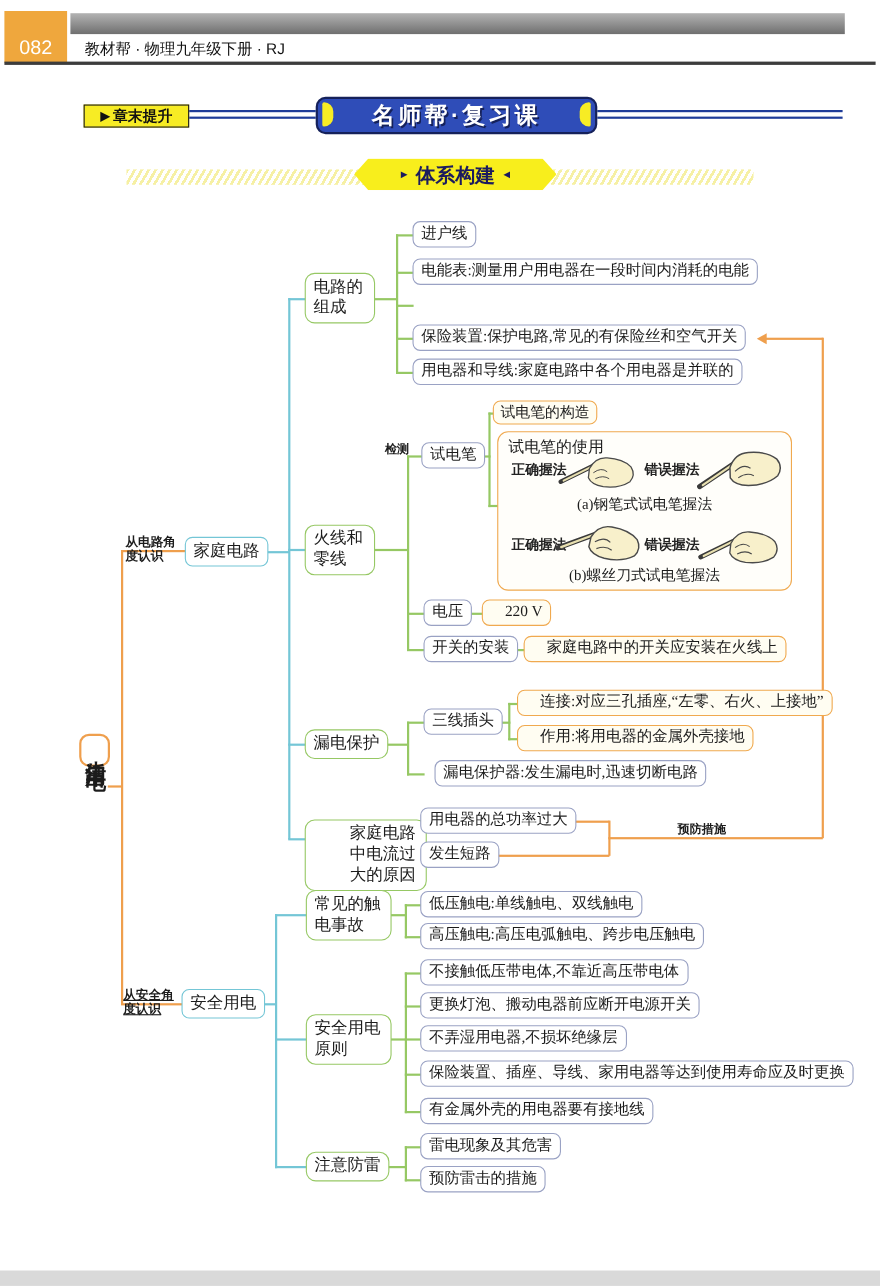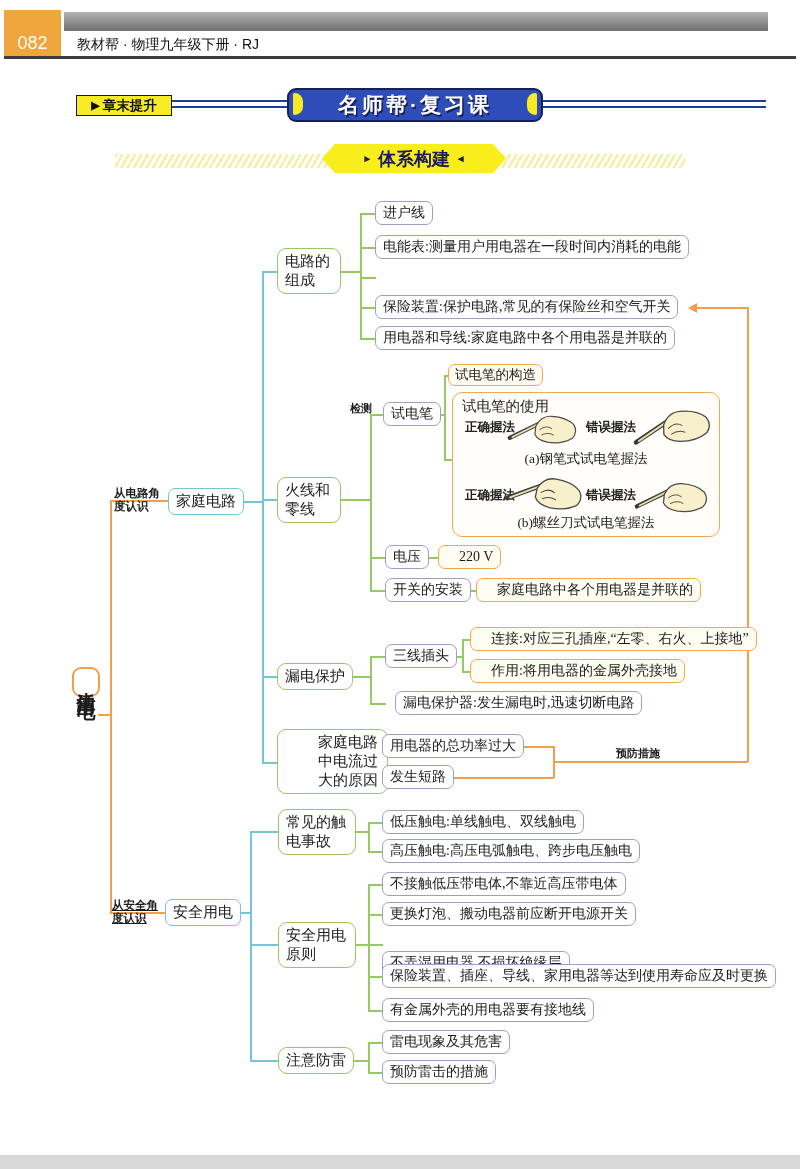--- a/index.html
+++ b/index.html
@@ -172,21 +172,21 @@
 
   <div class="tag" style="left:114px;top:487px;width:50px;">从电路角度认识</div>
   <div class="tag" style="left:112px;top:899px;width:50px;text-decoration:underline;">从安全角度认识</div>
 
   <div class="box l1" style="left:168px;top:488px;">家庭电路</div>
   <div class="box l1" style="left:165px;top:899px;">安全用电</div>
 
   <div class="box l2" style="left:277px;top:248px;width:48px;">电路的组成</div>
   <div class="box l2" style="left:277px;top:477px;width:48px;">火线和零线</div>
   <div class="box l2" style="left:277px;top:663px;white-space:nowrap;">漏电保护</div>
-  <div class="box l2" style="left:277px;top:729px;width:62px;padding-left:40px;">家庭电路中电流过大的原因</div>
+  <div class="box l2" style="left:277px;top:745px;width:62px;padding-left:40px;">家庭电路中电流过大的原因</div>
   <div class="box l2" style="left:278px;top:809px;width:62px;">常见的触电事故</div>
   <div class="box l2" style="left:278px;top:922px;width:62px;">安全用电原则</div>
   <div class="box l2" style="left:278px;top:1047px;white-space:nowrap;">注意防雷</div>
 
   <div class="box leaf" style="left:375px;top:201px;">进户线</div>
   <div class="box leaf" style="left:375px;top:235px;">电能表:测量用户用电器在一段时间内消耗的电能</div>
   <div class="box leaf" style="left:375px;top:295px;">保险装置:保护电路,常见的有保险丝和空气开关</div>
   <div class="box leaf" style="left:375px;top:326px;">用电器和导线:家庭电路中各个用电器是并联的</div>
 
   <div class="smalltag" style="left:350px;top:401px;">检测</div>
@@ -223,37 +223,37 @@
       <line x1="6" y1="30" x2="34" y2="16" stroke="#e8e0b0" stroke-width="2" stroke-linecap="round"></line>
       <path d="M32,18 Q38,6 50,7 Q66,8 74,16 Q79,24 73,31 Q62,38 46,36 Q34,34 31,27 Z" fill="#f8f0cb" stroke="#4a4a4a" stroke-width="1.3"></path>
       <path d="M36,22 Q44,16 50,21 M38,28 Q46,24 52,28" fill="none" stroke="#4a4a4a" stroke-width="1"></path>
     </svg>
     <div class="cap" style="top:121px;">(b)螺丝刀式试电笔握法</div>
   </div>
 
   <div class="box leaf" style="left:385px;top:545px;">电压</div>
   <div class="box leaf obx" style="left:438px;top:545px;">220 V</div>
   <div class="box leaf" style="left:385px;top:578px;">开关的安装</div>
-  <div class="box leaf obx" style="left:476px;top:578px;">家庭电路中各个用电器是并联的</div>
+  <div class="box leaf obx" style="left:476px;top:578px;">家庭电路中的开关应安装在火线上</div>
 
   <div class="box leaf" style="left:385px;top:644px;text-align:center;">三线插头</div>
   <div class="box leaf obx" style="left:470px;top:627px;">连接:对应三孔插座,“左零、右火、上接地”</div>
   <div class="box leaf obx" style="left:470px;top:659px;">作用:将用电器的金属外壳接地</div>
   <div class="box leaf" style="left:385px;top:691px;margin-left:10px;">漏电保护器:发生漏电时,迅速切断电路</div>
 
   <div class="box leaf" style="left:382px;top:734px;">用电器的总功率过大</div>
   <div class="box leaf" style="left:382px;top:765px;">发生短路</div>
   <div class="smalltag" style="left:616px;top:746px;">预防措施</div>
 
   <div class="box leaf" style="left:382px;top:810px;">低压触电:单线触电、双线触电</div>
   <div class="box leaf" style="left:382px;top:839px;">高压触电:高压电弧触电、跨步电压触电</div>
 
   <div class="box leaf" style="left:382px;top:872px;">不接触低压带电体,不靠近高压带电体</div>
   <div class="box leaf" style="left:382px;top:902px;">更换灯泡、搬动电器前应断开电源开关</div>
-  <div class="box leaf" style="left:382px;top:932px;margin-top:19px;">不弄湿用电器,不损坏绝缘层</div>
+  <div class="box leaf" style="left:382px;top:932px;">不弄湿用电器,不损坏绝缘层</div>
   <div class="box leaf" style="left:382px;top:964px;">保险装置、插座、导线、家用电器等达到使用寿命应及时更换</div>
   <div class="box leaf" style="left:382px;top:998px;">有金属外壳的用电器要有接地线</div>
 
   <div class="box leaf" style="left:382px;top:1030px;">雷电现象及其危害</div>
   <div class="box leaf" style="left:382px;top:1060px;">预防雷击的措施</div>
 
   <div class="bstrip"></div>
 </div>
 
 </body></html>

